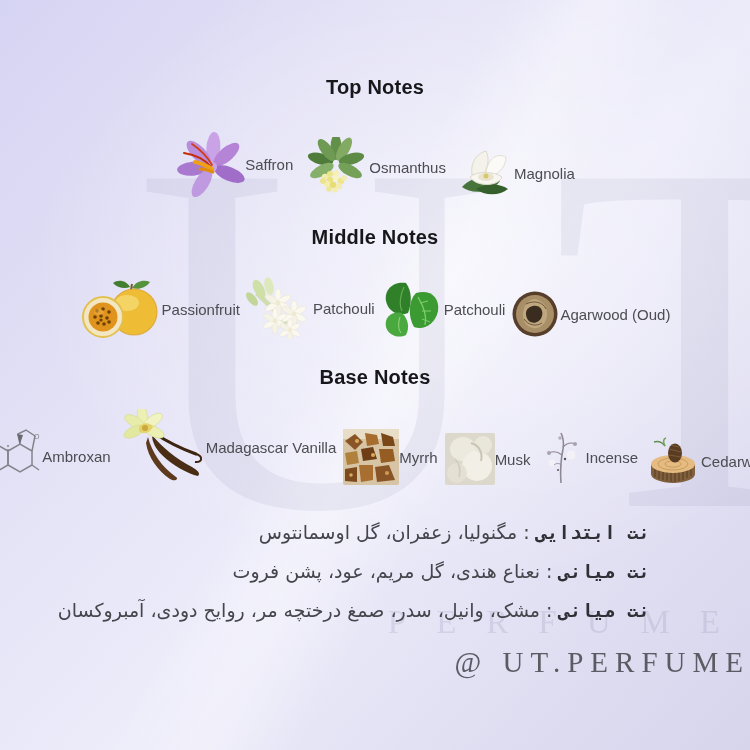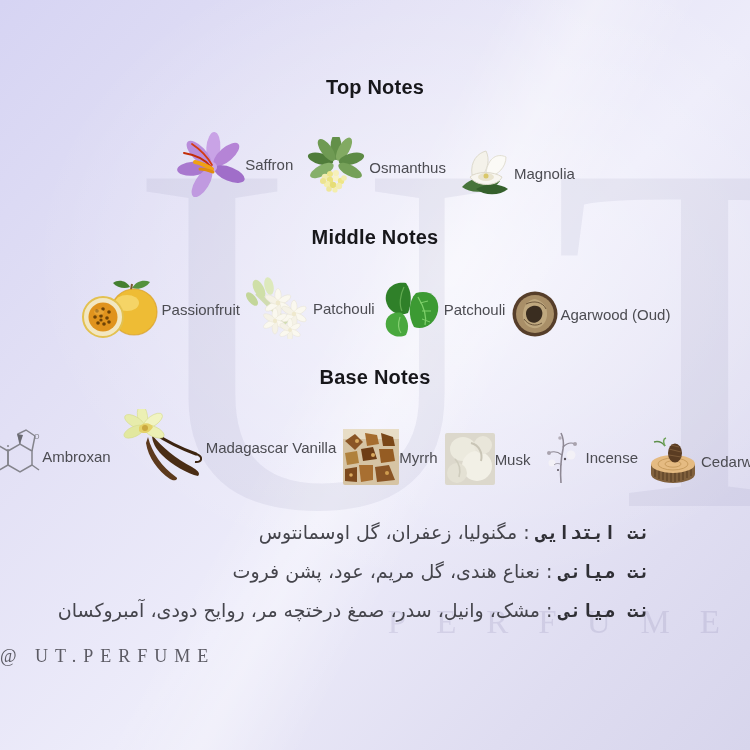--- a/index.html
+++ b/index.html
@@ -40,22 +40,22 @@
   }
   
   .fa-notes{position:absolute;top:522px;right:100px;text-align:right;}
   .fa-line{
     direction:rtl;unicode-bidi:isolate;margin:0 0 16px;
     font-family:"DejaVu Sans",sans-serif;font-size:19px;line-height:21px;color:#45454c;
   }
   .fa-line strong{font-weight:700;color:#2f2f35;font-family:Liberation Mono, monospace;}
   
   .footer-handle{
-    position:absolute;top:646px;left:0;width:100%;text-align:left;
-    font-family:"Liberation Serif",serif;font-size:18px;letter-spacing:7px;color:#5c5b64;
+    position:absolute;top:646px;left:0;width:100%;text-align:right;
+    font-family:"Liberation Serif",serif;font-size:29px;letter-spacing:7px;color:#5c5b64;
   }
 </style>
 </head>
 <body>
 
 <div class="poster">
 
   <div class="wm-monogram">UT</div>
   <div class="wm-word">PERFUME</div>
 

